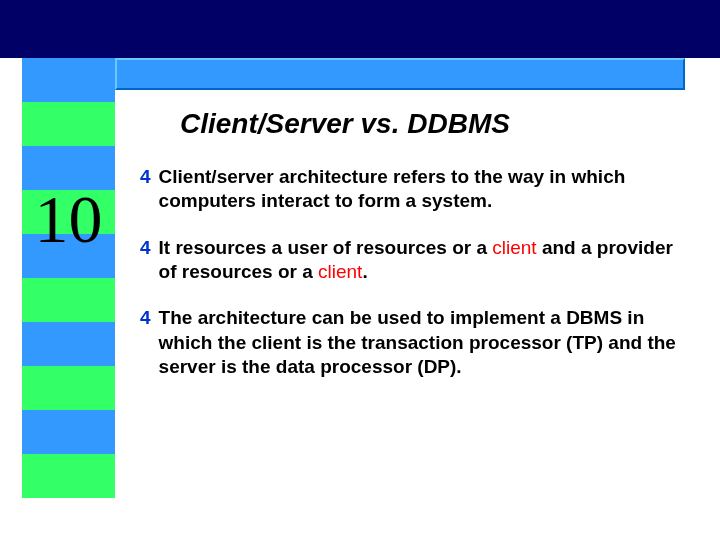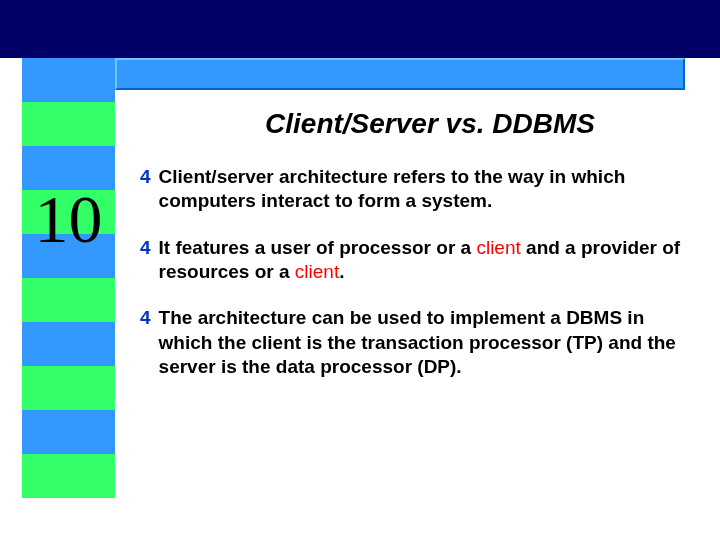--- a/index.html
+++ b/index.html
@@ -45,21 +45,20 @@
   .title {
     position: absolute;
     left: 180px;
     top: 108px;
     width: 500px;
     font-size: 28px;
     font-weight: bold;
     font-style: italic;
     color: #000000;
     font-family: Arial, sans-serif;
-    text-align: center;
   }
   .page-number {
     position: absolute;
     left: 22px;
     top: 185px;
     width: 93px;
     text-align: center;
     font-family: "Times New Roman", Times, serif;
     font-size: 68px;
     font-weight: normal;
@@ -116,19 +115,19 @@
 
 <div class="title">Client/Server vs. DDBMS</div>
 
 <div class="content">
   <div class="bullet-item">
     <span class="bullet-icon">4</span>
     <span class="bullet-text"><span class="em1">Client/server architecture</span><span class="normal">  refers to the way in which computers interact to form a system.</span></span>
   </div>
   <div class="bullet-item">
     <span class="bullet-icon">4</span>
-    <span class="bullet-text"><span class="normal">It features a user of processor or a </span><span class="red">client</span><span class="normal"> and a provider of resources or a </span><span class="red">client</span><span class="normal">.</span></span>
+    <span class="bullet-text"><span class="normal">It resources a user of resources or a </span><span class="red">client</span><span class="normal"> and a provider of resources or a </span><span class="red">client</span><span class="normal">.</span></span>
   </div>
   <div class="bullet-item">
     <span class="bullet-icon">4</span>
     <span class="bullet-text"><span class="normal">The architecture can be used to implement a DBMS in which the client is the transaction processor (TP) and the server is the data processor (DP).</span></span>
   </div>
 </div>
 
 </body></html>

